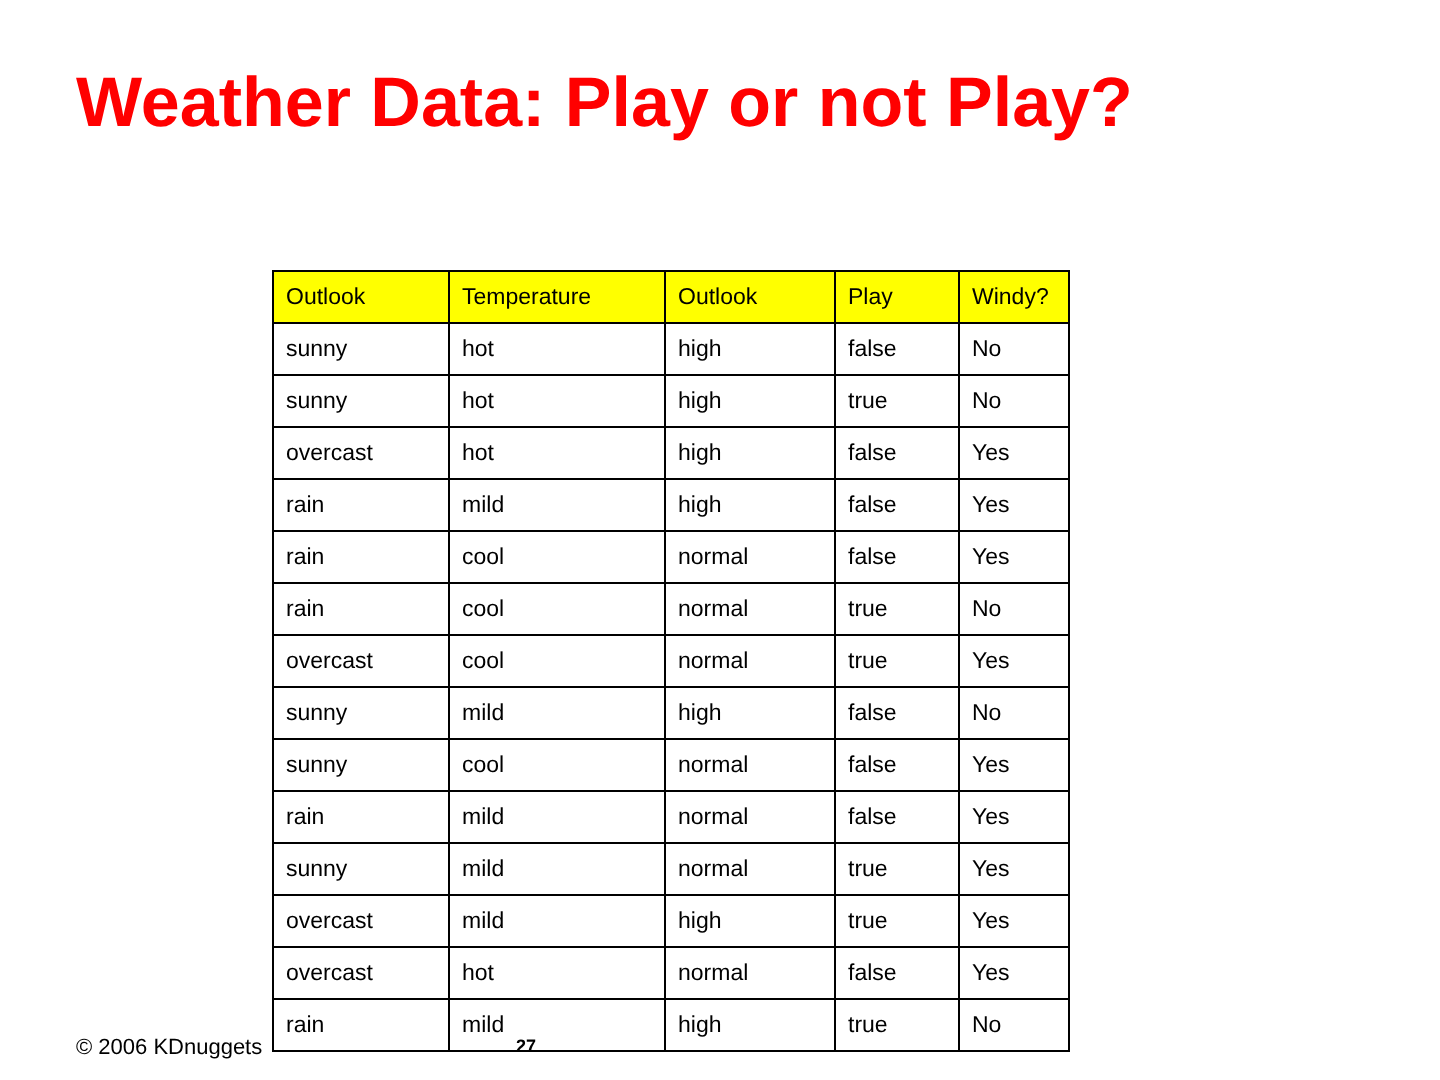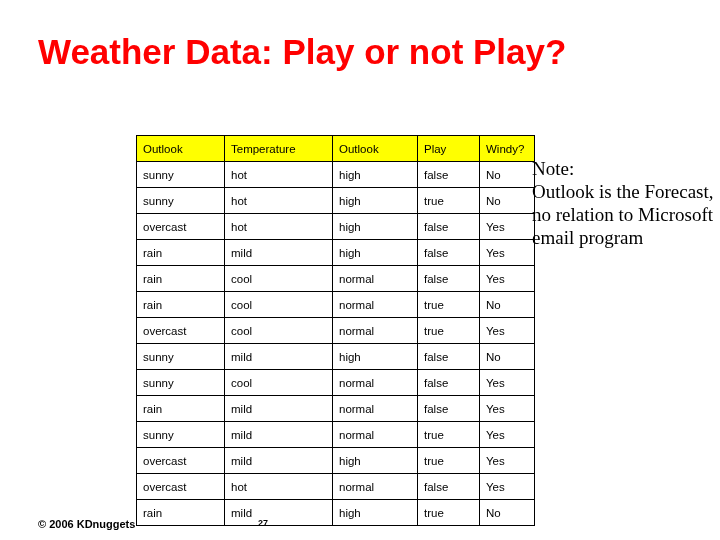--- a/index.html
+++ b/index.html
@@ -86,21 +86,21 @@
     line-height: 23px;
     color: #000000;
   }
 
   .footer-left {
     position: absolute;
     left: 38px;
     top: 518px;
     font-family: "Liberation Sans", sans-serif;
     font-size: 11px;
-    font-weight: bold;
+    font-weight: normal;
     color: #000000;
   }
 
   .footer-page {
     position: absolute;
     left: 258px;
     top: 518px;
     font-family: "Liberation Sans", sans-serif;
     font-size: 9px;
     font-weight: bold;
@@ -226,18 +226,17 @@
             <td>rain</td>
             <td>mild</td>
             <td>high</td>
             <td>true</td>
             <td>No</td>
           </tr>
         </tbody>
     </table>
   </div>
 
-  <div class="note">Note:<br>Outlook is the Forecast,<br>no relation to Microsoft email program</div>
 
   <div class="footer-left">© 2006 KDnuggets</div>
   <div class="footer-page">27</div>
 
 </div>
 
 </body></html>

